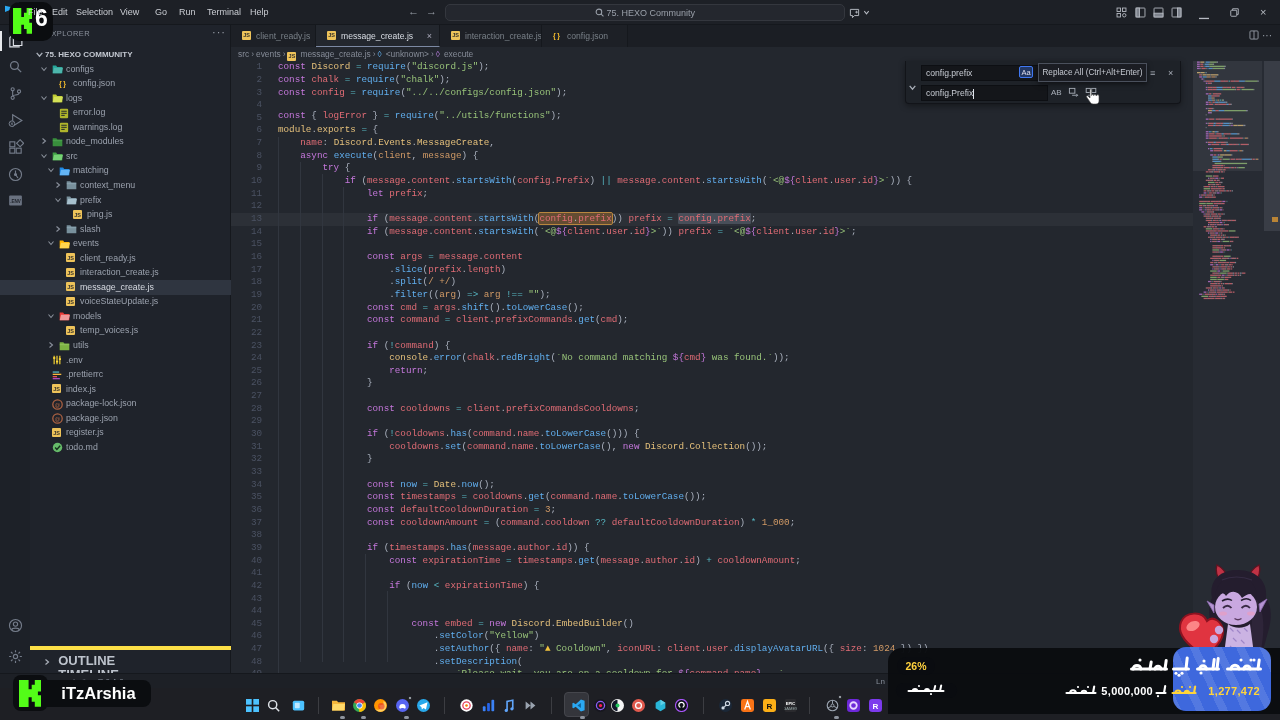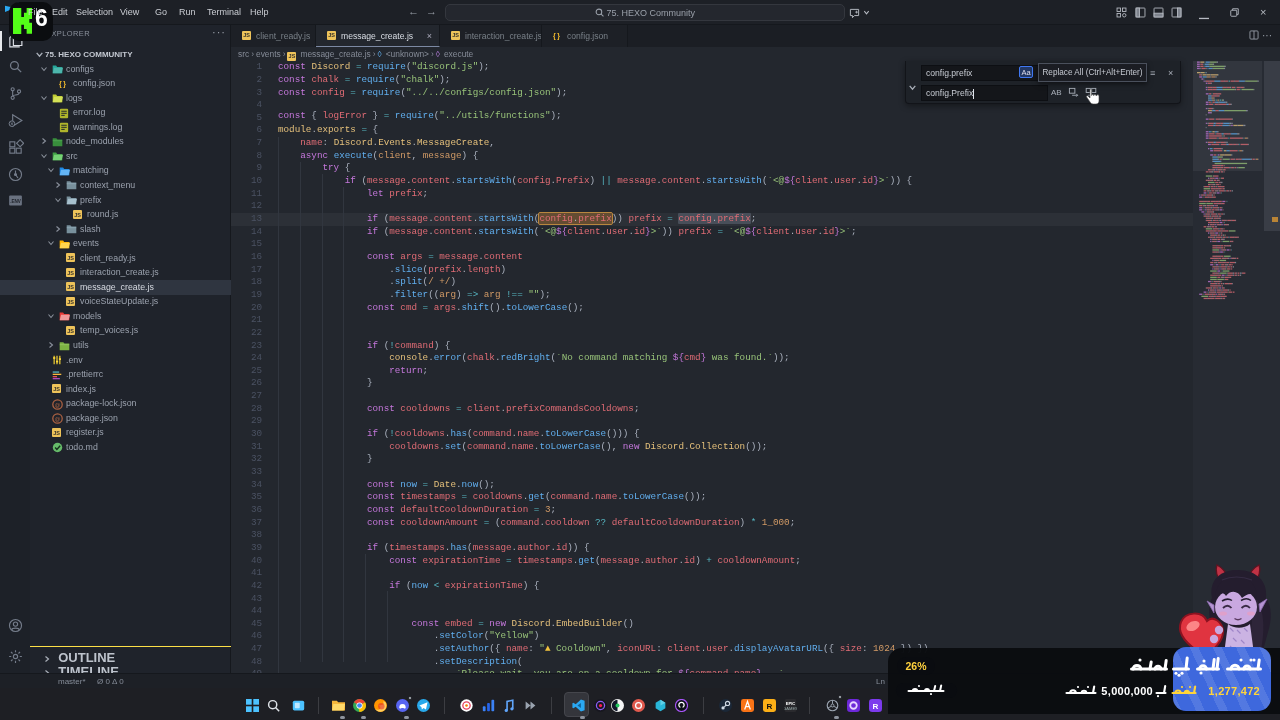--- a/index.html
+++ b/index.html
@@ -23,21 +23,21 @@
 .trow{position:absolute;left:-30px;width:231px;height:14.55px}
 .trow.sel{background:#2f3540}
 .tch{position:absolute;top:2.5px;color:#8b919c}
 .tch svg{display:block}
 .tic svg{display:block}
 .tic{position:absolute;top:2px;height:11px;line-height:10px}
 .tlb{position:absolute;top:1.5px;color:#9ba2ae;font-size:8.8px;white-space:nowrap}
 .trow.sel .tlb{color:#d7dbe2}
 .fi{font-size:7px;display:inline-block;vertical-align:top}
 .js-i{background:#eec35a;color:#33302a;font-weight:bold;font-size:5.5px;width:9px;height:9px;text-align:center;line-height:11px;border-radius:1px}
-#outline{position:absolute;left:0;top:621px;width:201px;border-top:1px solid #fde047;color:#bdc3cc;font-size:13px;font-weight:bold}
+#outline{position:absolute;left:0;top:621px;width:201px;border-top:4px solid #fde047;color:#bdc3cc;font-size:13px;font-weight:bold}
 
 #tabbar{position:absolute;left:231px;top:25px;width:1049px;height:22px;background:#1b1e24}
 .tab{position:absolute;top:0;height:22px;overflow:hidden;background:#1d2026;border-right:1px solid #15181d;color:#798088;font-size:8.6px;line-height:22px}
 .tab.active{background:#23272e;color:#dadee5;border-bottom:1px solid #7c89a3}
 .tab .fi{position:absolute;left:11px;top:6px;line-height:9px;height:9px}
 .tab .lbl{position:absolute;left:25px;white-space:nowrap}
 .tab .cls{position:absolute;right:7px;color:#aab;font-size:9px}
 #tabacts{position:absolute;right:8px;top:0;height:22px;color:#9aa0aa;font-size:10px;line-height:22px}
 
 #crumb{position:absolute;left:231px;top:47px;width:1049px;height:14px;background:#23272e;color:#868c98;font-size:8.4px;line-height:14px}
@@ -316,21 +316,21 @@
         <span class="tic" style="left:66px">
           <svg width="11" height="10" viewBox="0 0 16 14">
             <path d="M1 2h5l1.5 2H15v9H1z" fill="#78909c"></path>
             <path d="M3 5h13l-2 8H1z" fill="#a7c0cd"></path>
           </svg>
         </span>
         <span class="tlb" style="left:80px">prefix</span>
       </div>
 <div class="trow" style="top:182.5px">
         <span class="tic" style="left:73px"><span class="fi js-i">JS</span></span>
-        <span class="tlb" style="left:87px">round.js</span>
+        <span class="tlb" style="left:87px">ping.js</span>
       </div>
 <div class="trow" style="top:197.1px">
         <span class="tch" style="left:54px">
           <svg width="8" height="8" viewBox="0 0 8 8" fill="none" stroke="#8b919c" stroke-width="1.1">
             <path d="M2.5 1.5L5.5 4 2.5 6.5"></path>
           </svg>
         </span>
         <span class="tic" style="left:66px">
           <svg width="11" height="10" viewBox="0 0 16 14">
             <path d="M1 1.5h5.2L8 3.5h7v9.5H1z" fill="#78909c"></path>
@@ -532,20 +532,21 @@
 <div class="cl" style="top:189.95px">                <i style="color:#c678dd">const</i> <i style="color:#e06c75">args</i> <i style="color:#56b6c2">=</i> <i style="color:#e06c75">message</i>.<i style="color:#e06c75">content</i></div>
 <div class="ln" style="top:202.60px">17</div>
 <div class="cl" style="top:202.60px">                    .<i style="color:#61afef">slice</i>(<i style="color:#e06c75">prefix</i>.<i style="color:#e06c75">length</i>)</div>
 <div class="ln" style="top:215.25px">18</div>
 <div class="cl" style="top:215.25px">                    .<i style="color:#61afef">split</i>(<i style="color:#d19a66">/ +/</i>)</div>
 <div class="ln" style="top:227.90px">19</div>
 <div class="cl" style="top:227.90px">                    .<i style="color:#61afef">filter</i>((<i style="color:#d19a66">arg</i>) <i style="color:#56b6c2">=&gt;</i> <i style="color:#d19a66">arg</i> <i style="color:#56b6c2">!==</i> <i style="color:#98c379">""</i>);</div>
 <div class="ln" style="top:240.55px">20</div>
 <div class="cl" style="top:240.55px">                <i style="color:#c678dd">const</i> <i style="color:#e06c75">cmd</i> <i style="color:#56b6c2">=</i> <i style="color:#e06c75">args</i>.<i style="color:#61afef">shift</i>().<i style="color:#61afef">toLowerCase</i>();</div>
 <div class="ln" style="top:253.20px">21</div>
+<div class="cl" style="top:253.20px">                <i style="color:#c678dd">const</i> <i style="color:#e06c75">command</i> <i style="color:#56b6c2">=</i> <i style="color:#e06c75">client</i>.<i style="color:#e06c75">prefixCommands</i>.<i style="color:#61afef">get</i>(<i style="color:#e06c75">cmd</i>);</div>
 <div class="ln" style="top:265.85px">22</div>
 <div class="ln" style="top:278.50px">23</div>
 <div class="cl" style="top:278.50px">                <i style="color:#c678dd">if</i> (<i style="color:#56b6c2">!</i><i style="color:#e06c75">command</i>) {</div>
 <div class="ln" style="top:291.15px">24</div>
 <div class="cl" style="top:291.15px">                    <i style="color:#e5c07b">console</i>.<i style="color:#61afef">error</i>(<i style="color:#e06c75">chalk</i>.<i style="color:#61afef">redBright</i>(<i style="color:#98c379">`No command matching </i><i style="color:#c678dd">${</i><i style="color:#e06c75">cmd</i><i style="color:#c678dd">}</i><i style="color:#98c379"> was found.`</i>));</div>
 <div class="ln" style="top:303.80px">25</div>
 <div class="cl" style="top:303.80px">                    <i style="color:#c678dd">return</i>;</div>
 <div class="ln" style="top:316.45px">26</div>
 <div class="cl" style="top:316.45px">                }</div>
 <div class="ln" style="top:329.10px">27</div>
@@ -2026,12 +2027,20 @@
         <circle cx="24.0" cy="11.0" r="1.04" fill="#ffffff"></circle>
       </svg></div>
 <div class="odate">2025-12-26</div>
 <div class="vsclogo"></div>
 <div class="k6">
       <svg width="19" height="26" viewBox="0 0 78 78" preserveAspectRatio="none">
         <path d="M0 0h34v27h11v-13h11V0h22v33h-11v11h11v33H56V63H45V50H34v28H0z" fill="#53fc18"></path>
       </svg>
       <span class="k6n">6</span>
     </div>
+<div class="wm">
+      <span class="wmk">
+        <svg width="22" height="27" viewBox="0 0 78 78" preserveAspectRatio="none">
+          <path d="M0 0h34v27h11v-13h11V0h22v33h-11v11h11v33H56V63H45V50H34v28H0z" fill="#53fc18"></path>
+        </svg>
+      </span>
+      <span class="wmt">iTzArshia</span>
+    </div>
 </div>
 </body></html>

